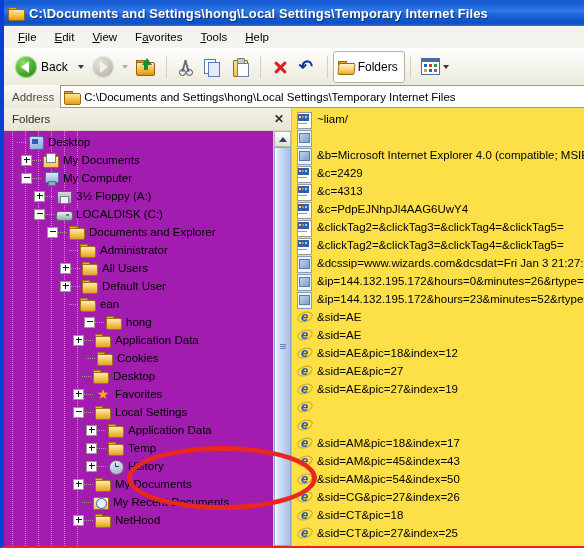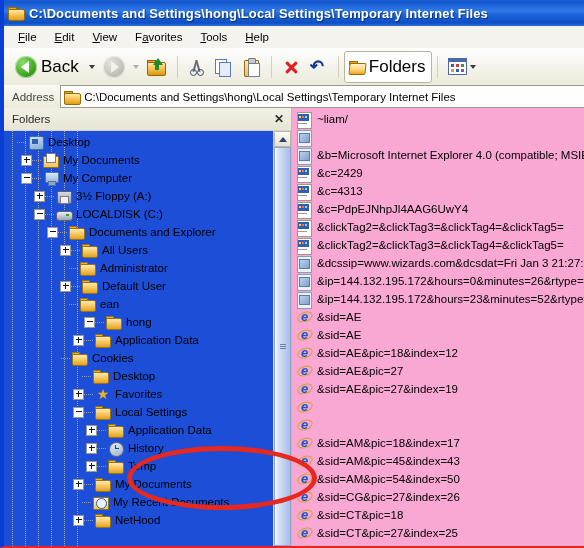--- a/index.html
+++ b/index.html
@@ -63,21 +63,21 @@
     background:linear-gradient(180deg,#ffffff 0%,#f6f5ef 40%,#eceada 100%);
     border-bottom:1px solid #d7d3c0;
     display:flex;align-items:center;
     padding-left:6px;
   }
   .tbtn{
     display:flex;align-items:center;height:30px;padding:0 4px;
     border:1px solid transparent;border-radius:3px;cursor:default;
     white-space:nowrap;
   }
-  .tbtn .lbl{font-size:17px;color:#000;margin-left:4px;margin-right:2px;}
+  .tbtn .lbl{font-size:12px;color:#000;margin-left:4px;margin-right:2px;}
   .tbtn.pressed{
     border:1px solid #b8b49c;background:#ffffff;
     box-shadow:inset 0 0 0 1px #ffffff;
   }
   .tsep{width:1px;height:22px;background:#d2cfbb;margin:0 5px;flex:0 0 auto;}
   .caret{
     width:0;height:0;border-left:3.5px solid transparent;border-right:3.5px solid transparent;
     border-top:4px solid #3a3a3a;margin:0 3px;
   }
   .caret.dim{border-top-color:#b4b1a2;}
@@ -180,21 +180,21 @@
     background:linear-gradient(180deg,#f3f1e6,#e8e5d4);
     border-bottom:1px solid #d6d2bd;
     display:flex;align-items:center;justify-content:space-between;
     padding:0 7px 0 8px;
   }
   #foldershdr .ftitle{font-size:11.5px;color:#2b2b2b;}
   #foldershdr .fx{font-size:12px;font-weight:bold;color:#31312c;cursor:default;}
 
   #tree{
     position:absolute;left:0;top:23px;right:17px;bottom:0;
-    overflow:hidden;background:#1d4ed8;
+    overflow:hidden;background:#a21caf;
     padding-top:2px;
   }
   .trow{
     height:18px;display:flex;align-items:center;
     white-space:nowrap;position:relative;cursor:default;
   }
   .trow .tlabel{font-size:11.5px;color:#000;margin-left:4px;}
   .trow.sel .tlabel{background:#0a49c8;color:#ffffff;padding:1px 3px;margin-left:2px;}
   .plus{
     width:9px;height:9px;border:1px solid #9a9a8c;background:#fff;
@@ -252,21 +252,21 @@
     border:1px solid #8ea4cf;box-sizing:border-box;
   }
   .vscroll .thumb .grip{
     position:absolute;left:5px;top:50%;margin-top:-3px;width:6px;height:6px;
     background-image:linear-gradient(180deg,#6b80ae 1px,transparent 0);
     background-size:6px 2px;
   }
 
   
   #rightpane{
-    flex:1;position:relative;background:#f9a8d4;overflow:hidden;
+    flex:1;position:relative;background:#fde047;overflow:hidden;
   }
   #filelist{position:absolute;left:0;top:0;right:0;bottom:0;overflow:hidden;padding-top:2px;}
   .frow{height:18px;display:flex;align-items:center;white-space:nowrap;padding-left:5px;cursor:default;}
   .frow .flabel{font-size:11.5px;color:#000;margin-left:5px;}
 
   
   .fi{width:15px;height:15px;position:relative;flex:0 0 auto;}
   .fi.htm .pg{position:absolute;left:0;top:0;width:13px;height:15px;background:#ffffff;border:1px solid #9a9a92;}
   .fi.htm .bar{position:absolute;left:1px;top:2px;width:11px;height:7px;background:#2f5fae;}
   .fi.htm em{position:absolute;width:2px;height:2px;background:#ffd34d;}
@@ -475,74 +475,74 @@
           <div class="trow" style="padding-left: 43px;">
             <span class="plus"></span>
             <span class="dots"></span>
             <span class="ti fld">
               <i class="t"></i>
               <i class="b"></i>
             </span>
             <span class="tlabel">Documents and Explorer</span>
           </div>
           <div class="trow" style="padding-left: 56px;">
+            <span class="nospace"></span>
+            <span class="dots"></span>
+            <span class="ti fld">
+              <i class="t"></i>
+              <i class="b"></i>
+            </span>
+            <span class="tlabel">Administrator</span>
+          </div>
+          <div class="trow" style="padding-left: 56px;">
             <span class="plus p"></span>
             <span class="dots"></span>
             <span class="ti fld">
               <i class="t"></i>
               <i class="b"></i>
             </span>
             <span class="tlabel">All Users</span>
+          </div>
+          <div class="trow" style="padding-left: 56px;">
+            <span class="plus p"></span>
+            <span class="dots"></span>
+            <span class="ti fld">
+              <i class="t"></i>
+              <i class="b"></i>
+            </span>
+            <span class="tlabel">Default User</span>
           </div>
           <div class="trow" style="padding-left: 56px;">
             <span class="nospace"></span>
             <span class="dots"></span>
             <span class="ti fld">
               <i class="t"></i>
               <i class="b"></i>
             </span>
-            <span class="tlabel">Administrator</span>
-          </div>
-          <div class="trow" style="padding-left: 56px;">
-            <span class="plus p"></span>
-            <span class="dots"></span>
-            <span class="ti fld">
-              <i class="t"></i>
-              <i class="b"></i>
-            </span>
-            <span class="tlabel">Default User</span>
-          </div>
-          <div class="trow" style="padding-left: 56px;">
-            <span class="nospace"></span>
-            <span class="dots"></span>
-            <span class="ti fld">
-              <i class="t"></i>
-              <i class="b"></i>
-            </span>
             <span class="tlabel">ean</span>
           </div>
           <div class="trow" style="padding-left: 80px;">
             <span class="plus"></span>
             <span class="dots"></span>
             <span class="ti fld">
               <i class="t"></i>
               <i class="b"></i>
             </span>
             <span class="tlabel">hong</span>
           </div>
           <div class="trow" style="padding-left: 69px;">
             <span class="plus p"></span>
             <span class="dots"></span>
             <span class="ti fld">
               <i class="t"></i>
               <i class="b"></i>
             </span>
             <span class="tlabel">Application Data</span>
           </div>
-          <div class="trow" style="padding-left: 48px;">
+          <div class="trow" style="padding-left: 73px;">
             <span class="nospace"></span>
             <span class="dots"></span>
             <span class="ti fld">
               <i class="t"></i>
               <i class="b"></i>
             </span>
             <span class="tlabel">Cookies</span>
           </div>
           <div class="trow" style="padding-left: 69px;">
             <span class="nospace"></span>
@@ -573,35 +573,35 @@
             <span class="dots"></span>
             <span class="ti fld">
               <i class="t"></i>
               <i class="b"></i>
             </span>
             <span class="tlabel">Application Data</span>
           </div>
           <div class="trow" style="padding-left: 82px;">
             <span class="plus p"></span>
             <span class="dots"></span>
+            <span class="ti fld">
+              <i class="t"></i>
+              <i class="b"></i>
+            </span>
+            <span class="tlabel">Temp</span>
+          </div>
+          <div class="trow" style="padding-left: 82px;">
+            <span class="plus p"></span>
+            <span class="dots"></span>
             <span class="ti hist">
               <i class="b"></i>
               <i class="h"></i>
               <i class="m"></i>
             </span>
             <span class="tlabel">History</span>
-          </div>
-          <div class="trow" style="padding-left: 82px;">
-            <span class="plus p"></span>
-            <span class="dots"></span>
-            <span class="ti fld">
-              <i class="t"></i>
-              <i class="b"></i>
-            </span>
-            <span class="tlabel">Temp</span>
           </div>
           <div class="trow" style="padding-left: 69px;">
             <span class="plus p"></span>
             <span class="dots"></span>
             <span class="ti fld">
               <i class="t"></i>
               <i class="b"></i>
             </span>
             <span class="tlabel">My Documents</span>
           </div>

